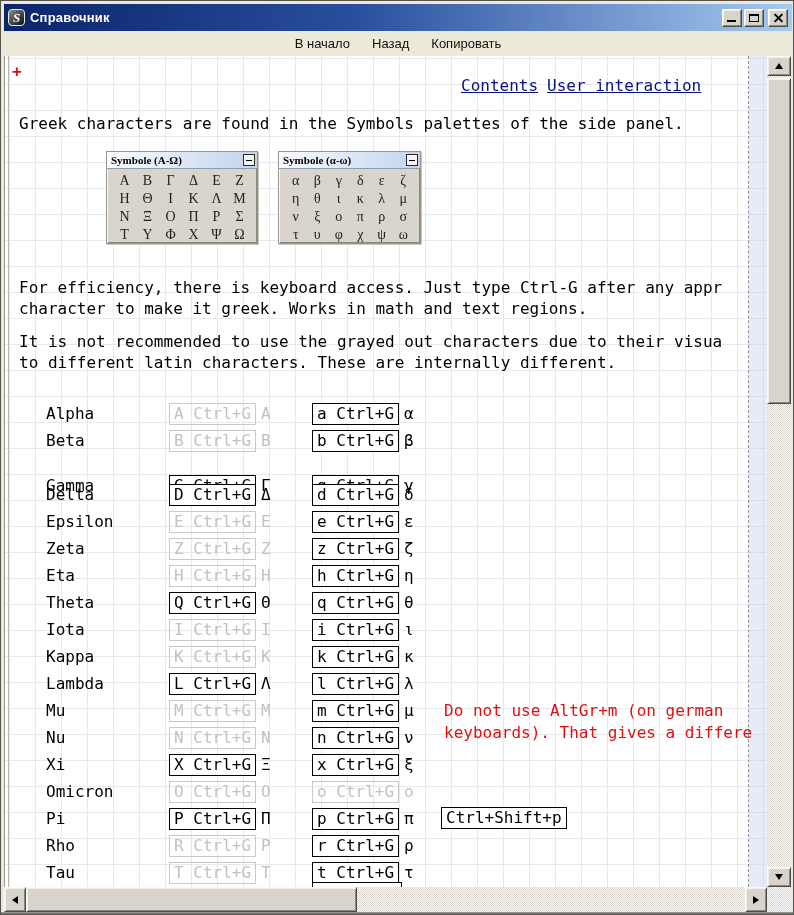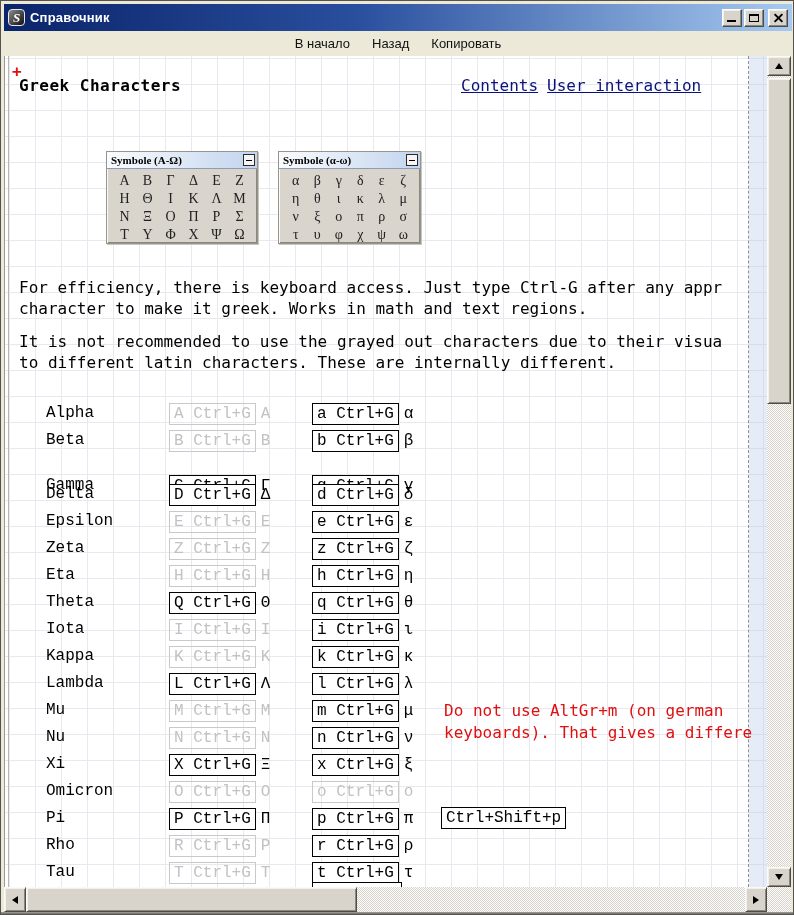--- a/index.html
+++ b/index.html
@@ -50,21 +50,21 @@
   .palette.p1{left:102px;width:152px;height:93px;}
   .palette.p2{left:274px;width:143px;height:93px;}
   .pal-title{height:17px;background:linear-gradient(90deg,#fafcfe,#c2d4ee);border-bottom:1px solid #8d9bb4;
              font:bold 11px/15px "Liberation Serif",serif;color:#000;padding:1px 4px;position:relative;}
   .pal-min{position:absolute;right:2px;top:2px;width:12px;height:12px;background:#f5f5f5;border:1px solid #2a2a2a;}
   .pal-min span{position:absolute;left:2px;top:5px;width:6px;height:1px;background:#000;}
   .pal-body{display:grid;grid-template-columns:repeat(6,1fr);padding:3px 6px 0 6px;
             font-family:"Liberation Serif",serif;font-size:14px;color:#222;}
   .pal-letter{text-align:center;height:18px;line-height:18px;}
   
-  .t-row{position:absolute;left:0;width:100%;height:27px;font-family:Liberation Mono, monospace;}
+  .t-row{position:absolute;left:0;width:100%;height:27px;}
   .t-name{position:absolute;left:42px;line-height:27px;}
   .t-grp{position:absolute;top:0;height:27px;display:flex;align-items:center;}
   .t-box{display:inline-block;border:1px solid #000;background:#fff;padding:0 4px;height:22px;line-height:20px;white-space:pre;}
   .t-res{margin-left:5px;}
   .t-grp.gray .t-box{border-color:#c9c9c9;background:transparent;color:#c2c2c2;}
   .t-grp.gray .t-res{color:#c2c2c2;}
   .t-extra{position:absolute;top:2px;}
   .t-partial{position:absolute;left:308px;top:826px;width:90px;height:12px;border:1px solid #000;background:#fff;}
   .red-note{position:absolute;left:440px;top:644px;color:#e01010;white-space:pre;line-height:22px;}
   
@@ -120,26 +120,26 @@
     <span class="menu-item">Копировать</span>
   </div>
 
   <div class="content">
     <div class="edge-line-a"></div>
     <div class="edge-line-b"></div>
     <div class="outside-strip"></div>
     <div class="page-break"></div>
 
     <div class="cursor-plus">+</div>
-    <div class="heading">Greek Characters</div>
 
     <div class="links">
       <a href="#">Contents</a><a href="#">User interaction</a>
     </div>
 
+    <div class="intro">Greek characters are found in the Symbols palettes of the side panel.</div>
 
     <div class="palette p1">
       <div class="pal-title"><span class="pal-title-text">Symbole (Α-Ω)</span>
         <span class="pal-min">
             <span></span>
           </span>
       </div>
       <div class="pal-body">
           <div class="pal-letter">Α</div>
           <div class="pal-letter">Β</div>

